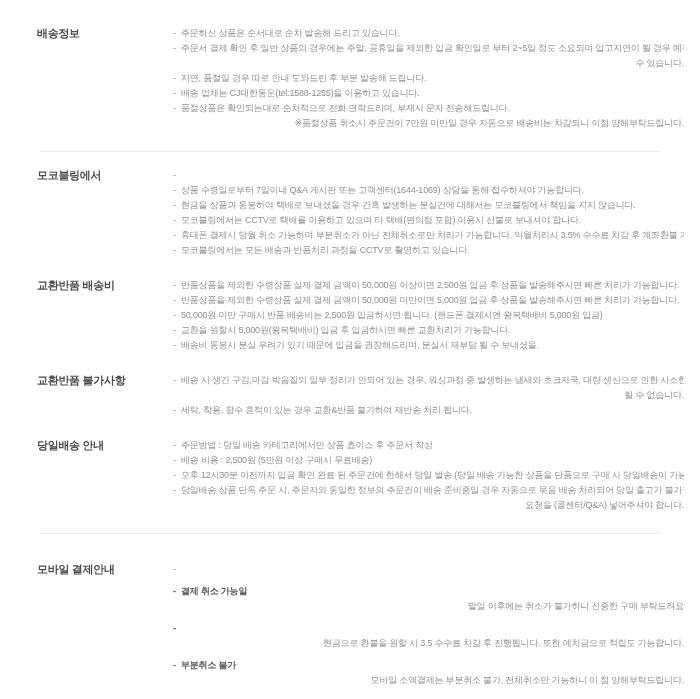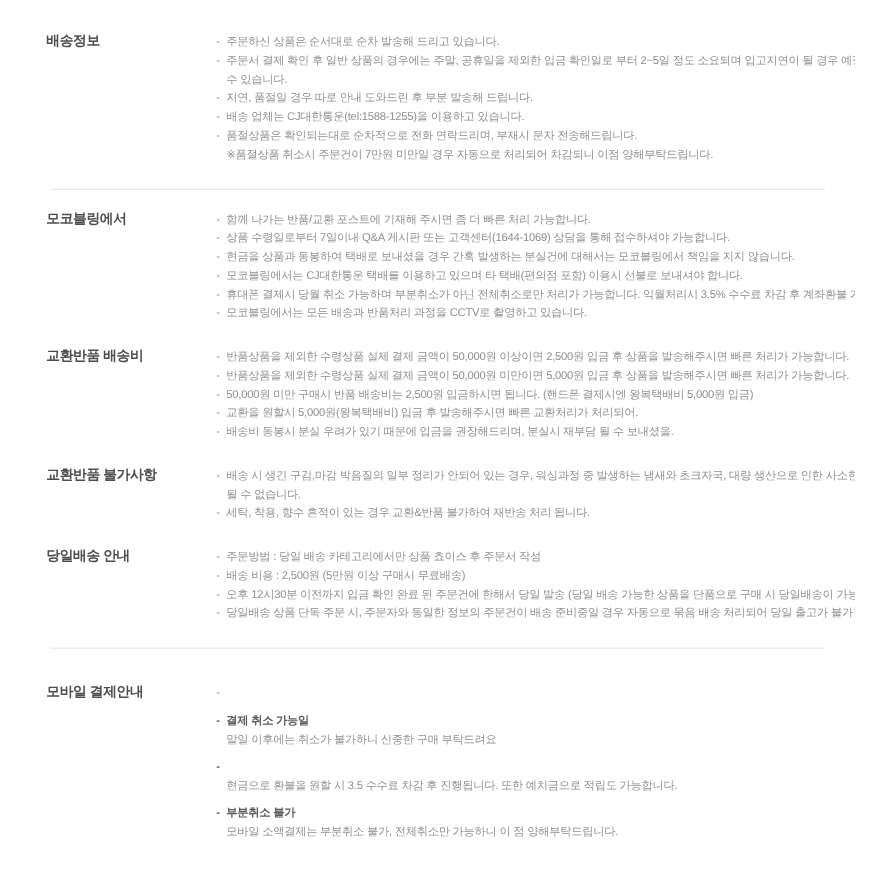--- a/index.html
+++ b/index.html
@@ -36,21 +36,21 @@
     color: #8f8f8f;
     letter-spacing: -0.2px;
     white-space: nowrap;
     display: flex;
   }
   .line .dash {
     flex-shrink: 0;
     width: 8px;
     color: #8f8f8f;
   }
-  .line.cont { padding-left: 8px; }
+  .line.cont { padding-left: 8px; justify-content: flex-end; }
   .line.bold { font-weight: bold; color: #5a5a5a; }
   .line.bold .dash { color: #5a5a5a; }
   .line.gap { margin-top: 7px; }
   .divider {
     height: 1px;
     background: #ebebeb;
   }
   .divider.d1 { margin: 6px 40px 16px 40px; }
   .divider.d2 { margin: 14px 40px 28px 40px; }
 </style>
@@ -79,43 +79,42 @@
           </div>
           <div class="line">
             <span class="dash">-</span>
             <span class="txt">배송 업체는 CJ대한통운(tel:1588-1255)을 이용하고 있습니다.</span>
           </div>
           <div class="line">
             <span class="dash">-</span>
             <span class="txt">품절상품은 확인되는대로 순차적으로 전화 연락드리며, 부재시 문자 전송해드립니다.</span>
           </div>
           <div class="line cont">
-            <span class="txt">※품절상품 취소시 주문건이 7만원 미만일 경우 자동으로 처리되어 차감되니 이점 양해부탁드립니다.</span>
+            <span class="txt">※품절상품 취소시 주문건이 7만원 미만일 경우 자동으로 배송비는 차감되니 이점 양해부탁드립니다.</span>
           </div>
         </div>
       </section>
       <div class="divider d1"></div>
       <section class="info-row">
         <div class="section-label">모코블링에서</div>
         <div class="section-content">
           <div class="line">
             <span class="dash">-</span>
-            <span class="txt">함께 나가는 반품/교환 포스트에 기재해 주시면 좀 더 빠른 처리 가능합니다.</span>
           </div>
           <div class="line">
             <span class="dash">-</span>
             <span class="txt">상품 수령일로부터 7일이내  Q&amp;A 게시판 또는 고객센터(1644-1069) 상담을 통해 접수하셔야 가능합니다.</span>
           </div>
           <div class="line">
             <span class="dash">-</span>
             <span class="txt">현금을 상품과 동봉하여 택배로 보내셨을 경우 간혹 발생하는 분실건에 대해서는 모코블링에서 책임을 지지 않습니다.</span>
           </div>
           <div class="line">
             <span class="dash">-</span>
-            <span class="txt">모코블링에서는 CJ대한통운 택배를 이용하고 있으며 타 택배(편의점 포함) 이용시 선불로 보내셔야 합니다.</span>
+            <span class="txt">모코블링에서는 CCTV로 택배를 이용하고 있으며 타 택배(편의점 포함) 이용시 선불로 보내셔야 합니다.</span>
           </div>
           <div class="line">
             <span class="dash">-</span>
             <span class="txt">휴대폰 결제시 당월 취소 가능하며 부분취소가 아닌 전체취소로만 처리가 가능합니다. 익월처리시 3.5% 수수료 차감 후 계좌환불 가능하십니다.</span>
           </div>
           <div class="line">
             <span class="dash">-</span>
             <span class="txt">모코블링에서는 모든 배송과 반품처리 과정을 CCTV로 촬영하고 있습니다.</span>
           </div>
         </div>
@@ -130,21 +129,21 @@
           <div class="line">
             <span class="dash">-</span>
             <span class="txt">반품상품을 제외한 수령상품 실제 결제 금액이 50,000원 미만이면 5,000원 입금 후 상품을 발송해주시면 빠른 처리가 가능합니다.</span>
           </div>
           <div class="line">
             <span class="dash">-</span>
             <span class="txt">50,000원 미만 구매시 반품 배송비는 2,500원 입금하시면 됩니다. (핸드폰 결제시엔 왕복택배비 5,000원 입금)</span>
           </div>
           <div class="line">
             <span class="dash">-</span>
-            <span class="txt">교환을 원할시 5,000원(왕복택배비) 입금 후 발송해주시면 빠른 교환처리가 처리되어.</span>
+            <span class="txt">교환을 원할시 5,000원(왕복택배비) 입금 후 입금하시면 빠른 교환처리가 가능합니다.</span>
           </div>
           <div class="line">
             <span class="dash">-</span>
             <span class="txt">배송비 동봉시 분실 우려가 있기 때문에 입금을 권장해드리며, 분실시 재부담 될 수 보내셨을.</span>
           </div>
         </div>
       </section>
       <section class="info-row">
         <div class="section-label">교환반품 불가사항</div>
         <div class="section-content">
@@ -172,20 +171,23 @@
             <span class="dash">-</span>
             <span class="txt">배송 비용 : 2,500원 (5만원 이상 구매시 무료배송)</span>
           </div>
           <div class="line">
             <span class="dash">-</span>
             <span class="txt">오후 12시30분 이전까지 입금 확인 완료 된 주문건에 한해서 당일 발송 (당일 배송 가능한 상품을 단품으로 구매 시 당일배송이 가능합니다.)</span>
           </div>
           <div class="line">
             <span class="dash">-</span>
             <span class="txt">당일배송 상품 단독 주문 시, 주문자와 동일한 정보의 주문건이 배송 준비중일 경우 자동으로 묶음 배송 처리되어 당일 출고가 불가할 수 있기에 꼭 부분배송</span>
+          </div>
+          <div class="line cont">
+            <span class="txt">요청을 (콜센터/Q&amp;A) 넣어주셔야 합니다.</span>
           </div>
         </div>
       </section>
       <div class="divider d2"></div>
       <section class="info-row">
         <div class="section-label">모바일 결제안내</div>
         <div class="section-content">
           <div class="line">
             <span class="dash">-</span>
           </div>

